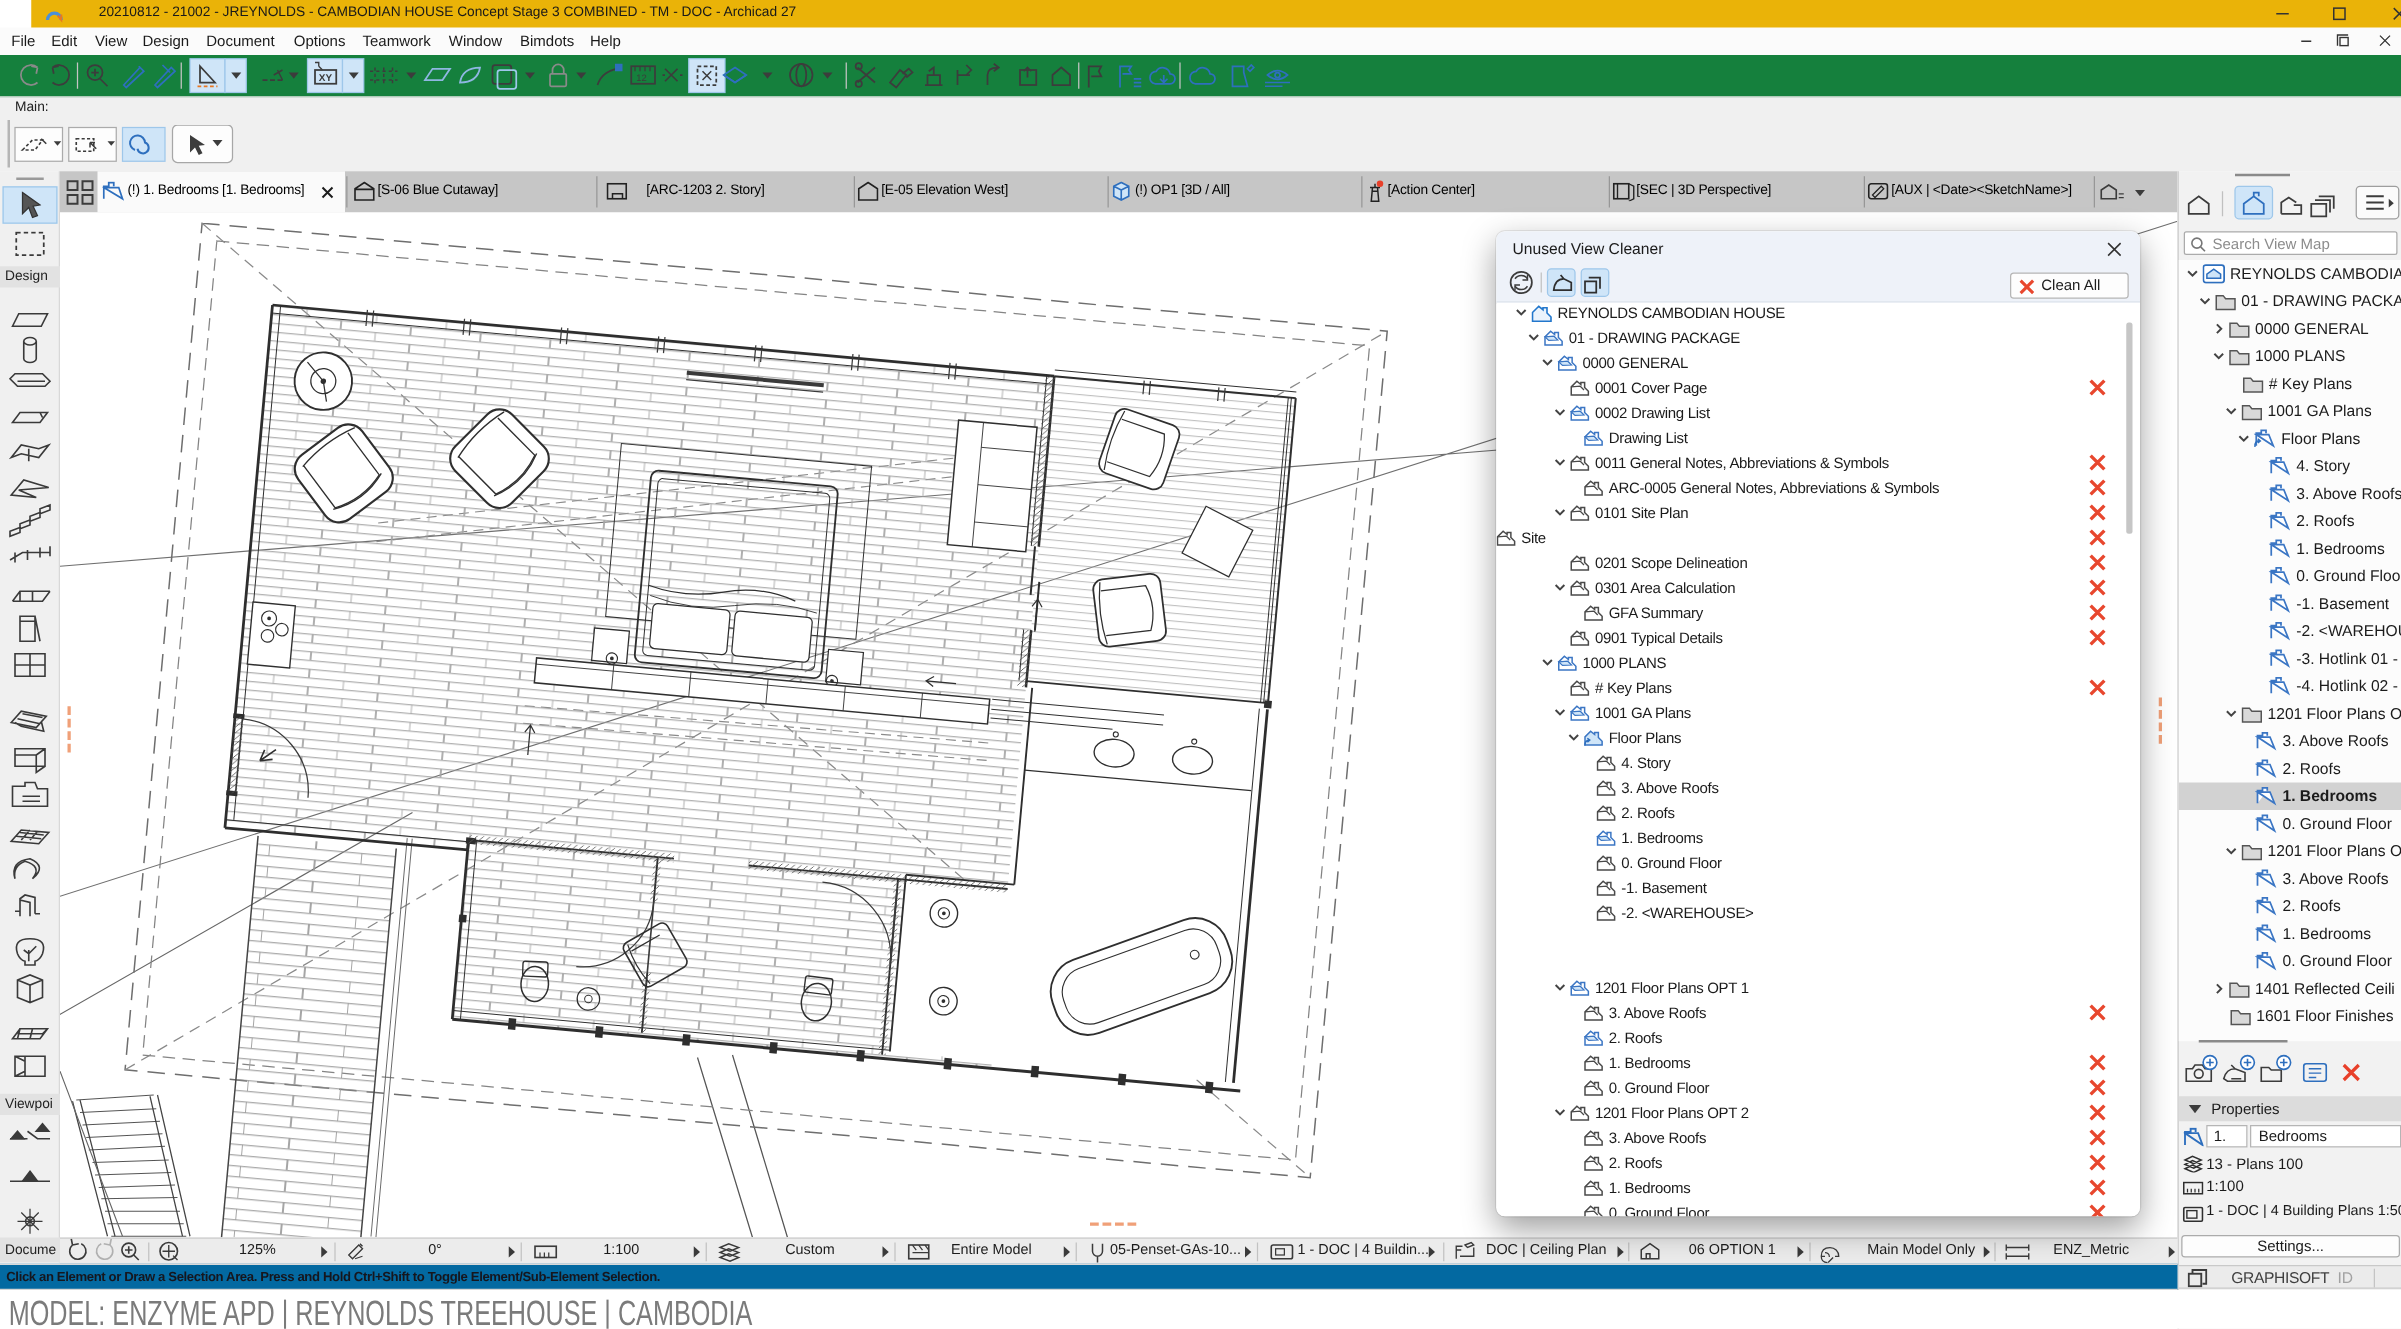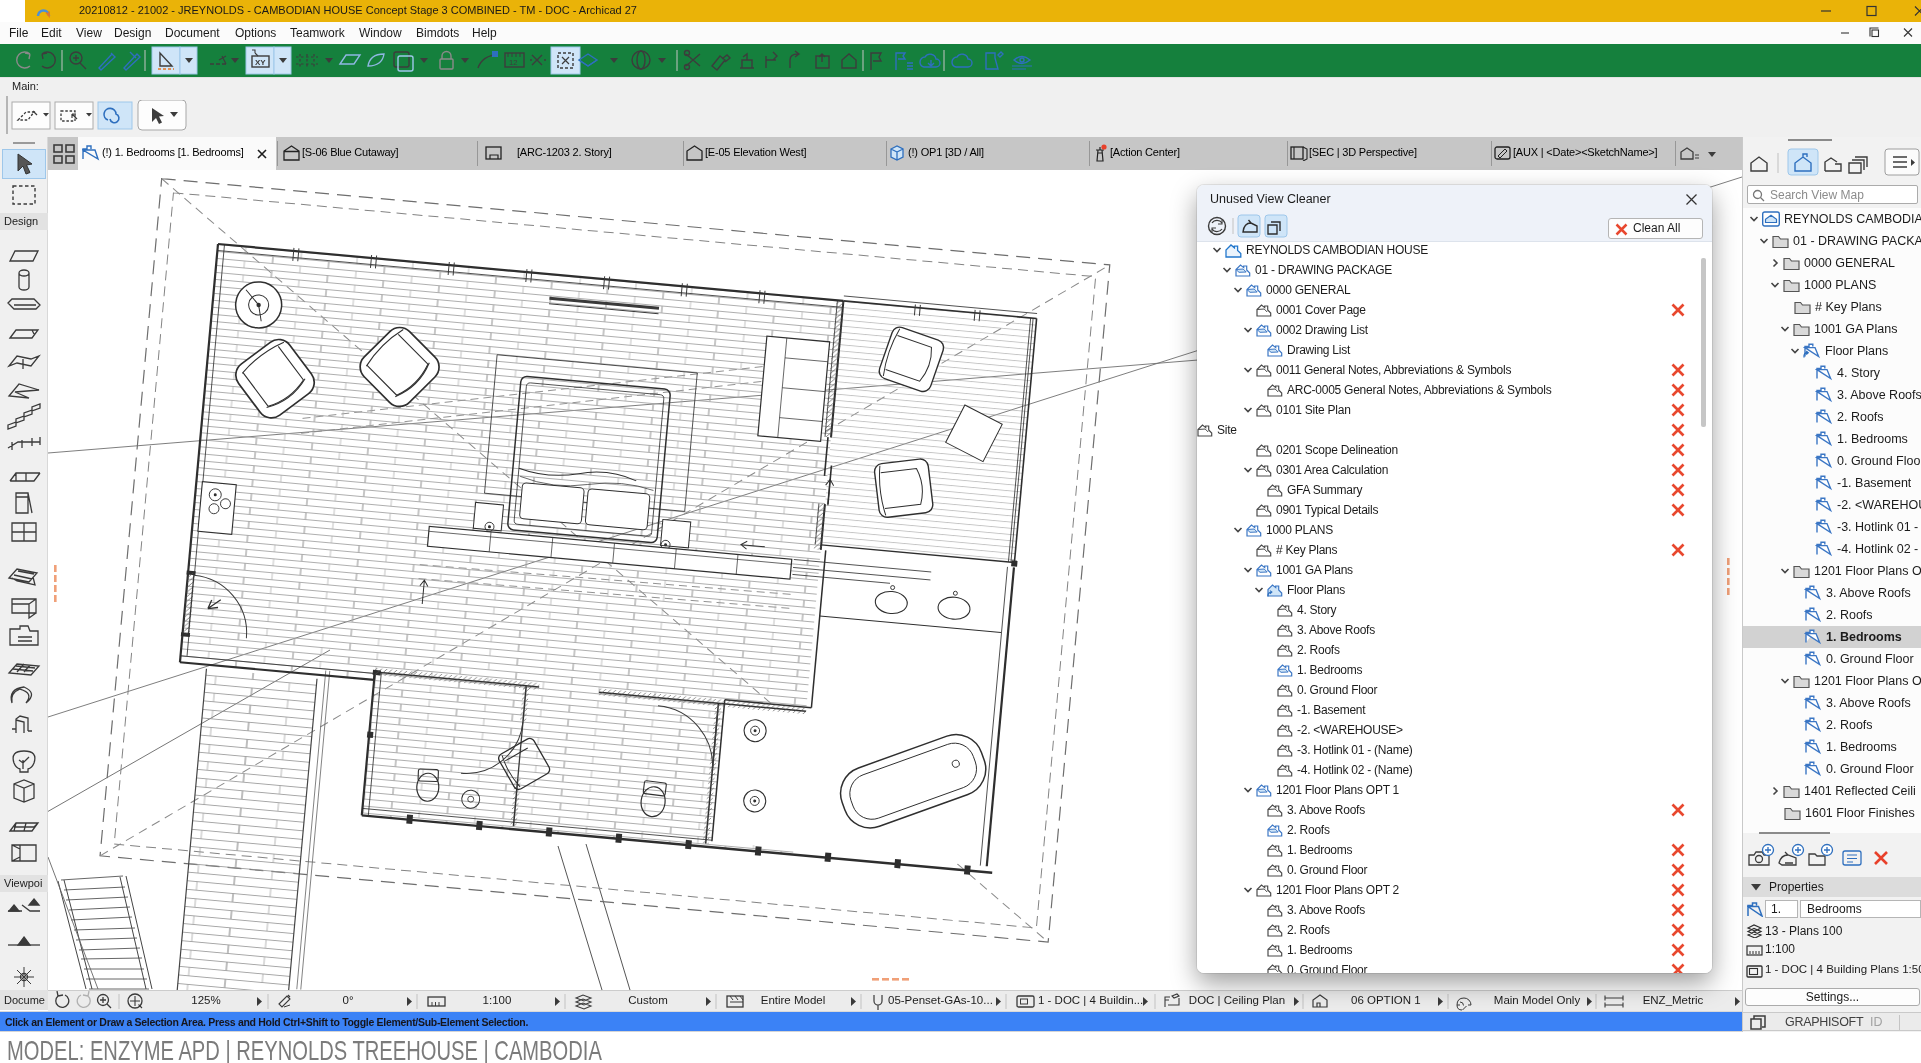--- a/index.html
+++ b/index.html
@@ -12,21 +12,21 @@
   .toolbar1 { left:0; top:44px; width:1921px; height:34px; background:#15803d; border-bottom:1px solid #e3e3e3; }
   .mainrow { left:0; top:78px; width:1921px; height:59px; background:#f0f0f0; }
   .tabbar { left:48px; top:137px; width:1694px; height:33px; background:#c6c6c6; font-size:11px; letter-spacing:-0.2px; }
   .tabsep { position:absolute; top:4px; height:25px; width:1px; background:#979797; }
   .toolbox { left:0; top:137px; width:48px; height:873px; background:#f0f0f0; border-right:1px solid #d8d8d8; }
   .toollabel { position:absolute; left:0; width:48px; height:17px; background:#e2e2e2; font-size:11px; color:#222; padding-left:4px; line-height:17px; overflow:hidden; white-space:nowrap; }
   .canvas { left:48px; top:170px; width:1694px; height:820px; background:#ffffff; overflow:hidden; }
   .rightpanel { left:1742px; top:137px; width:179px; height:926px; background:#f2f2f2; border-left:1px solid #c9c9c9; }
   .statusbar { left:48px; top:990px; width:1694px; height:21px; background:#ececec; border-top:1px solid #cccccc; font-size:11.5px; color:#1c1c1c; }
   .statusbar .it { position:absolute; top:3px; white-space:nowrap; }
-  .hintbar { left:0; top:1011px; width:1742px; height:21px; background:#3b82f6; border-top:1px solid #d9d9d9; border-bottom:1px solid #d5d5d5; }
+  .hintbar { left:0; top:1011px; width:1742px; height:21px; background:#0369a1; border-top:1px solid #d9d9d9; border-bottom:1px solid #d5d5d5; }
   .bottombar { left:0; top:1032px; width:1921px; height:31px; background:#ffffff; }
   .dialog { left:1197px; top:185px; width:515px; height:788px; background:#fff; border-radius:7px; box-shadow:0 10px 26px rgba(0,0,0,0.38), 0 0 0 1px rgba(0,0,0,0.08); }
   .drow { position:absolute; height:20px; display:flex; align-items:center; font-size:12px; letter-spacing:-0.25px; color:#1b1b1b; white-space:nowrap; }
   .trow { position:absolute; height:22px; display:flex; align-items:center; font-size:12.5px; color:#1b1b1b; white-space:nowrap; }
   .chev { width:10px; height:10px; flex:none; }
   svg { display:block; }
 </style>
 </head>
 <body>
 <div class="abs titlebar">
@@ -1087,34 +1087,20 @@
       </svg>
       <span>-1. Basement</span>
     </div>
 <div class="drow" style="top:535px;left:0;width:515px;padding-left:80px">
       <svg width="16" height="14" viewBox="0 0 16 14" style="margin-right:4px;flex:none">
         <path d="M1,13 V6.5 L5.5,2 l3.2,2.6 V3 h3 v4 l3,3 V13 z" fill="#fff" stroke="#4a4a4a" stroke-width="1.2"></path>
         <path d="M1,6.5 L8.2,6 l3,3" fill="none" stroke="#4a4a4a" stroke-width="1"></path>
       </svg>
       <span>-2. &lt;WAREHOUSE&gt;</span>
     </div>
-<div class="drow" style="top:555px;left:0;width:515px;padding-left:80px">
-      <svg width="16" height="14" viewBox="0 0 16 14" style="margin-right:4px;flex:none">
-        <path d="M1,13 V6.5 L5.5,2 l3.2,2.6 V3 h3 v4 l3,3 V13 z" fill="#fff" stroke="#4a4a4a" stroke-width="1.2"></path>
-        <path d="M1,6.5 L8.2,6 l3,3" fill="none" stroke="#4a4a4a" stroke-width="1"></path>
-      </svg>
-      <span>-3. Hotlink 01 - (Name)</span>
-    </div>
-<div class="drow" style="top:575px;left:0;width:515px;padding-left:80px">
-      <svg width="16" height="14" viewBox="0 0 16 14" style="margin-right:4px;flex:none">
-        <path d="M1,13 V6.5 L5.5,2 l3.2,2.6 V3 h3 v4 l3,3 V13 z" fill="#fff" stroke="#4a4a4a" stroke-width="1.2"></path>
-        <path d="M1,6.5 L8.2,6 l3,3" fill="none" stroke="#4a4a4a" stroke-width="1"></path>
-      </svg>
-      <span>-4. Hotlink 02 - (Name)</span>
-    </div>
 <div class="drow" style="top:595px;left:0;width:515px;padding-left:46px">
       <svg class="chev" viewBox="0 0 10 10" style="margin-right:3px">
         <path d="M1.5,3 L5,6.5 L8.5,3" stroke="#444" stroke-width="1.6" fill="none"></path>
       </svg>
       <svg width="16" height="14" viewBox="0 0 16 14" style="margin-right:4px;flex:none">
         <path d="M1,13 V6.5 L5.5,2 l3.2,2.6 V3 h3 v4 l3,3 V13 z" fill="#fff" stroke="#3b76c4" stroke-width="1.2"></path>
         <path d="M1,6.5 L8.2,6 l3,3 L4,9.3 z" fill="#cfe5f8" stroke="#3b76c4" stroke-width="1"></path>
       </svg>
       <span>1201 Floor Plans OPT 1</span>
     </div>

